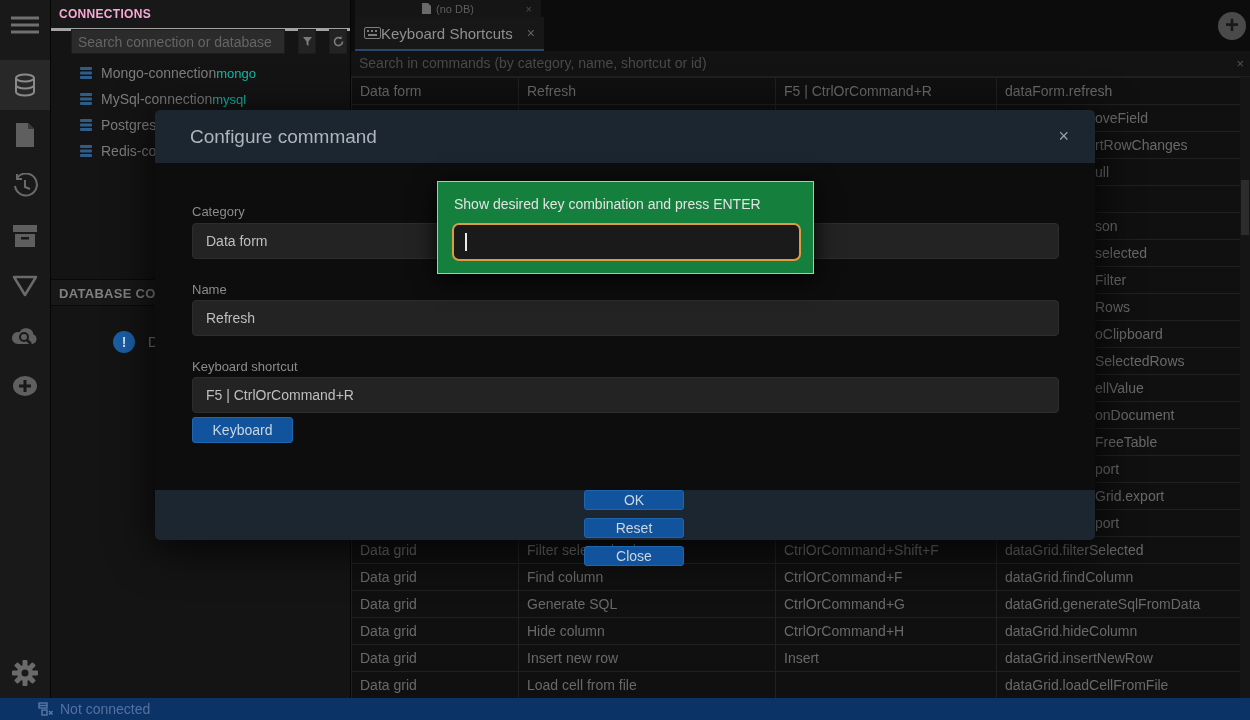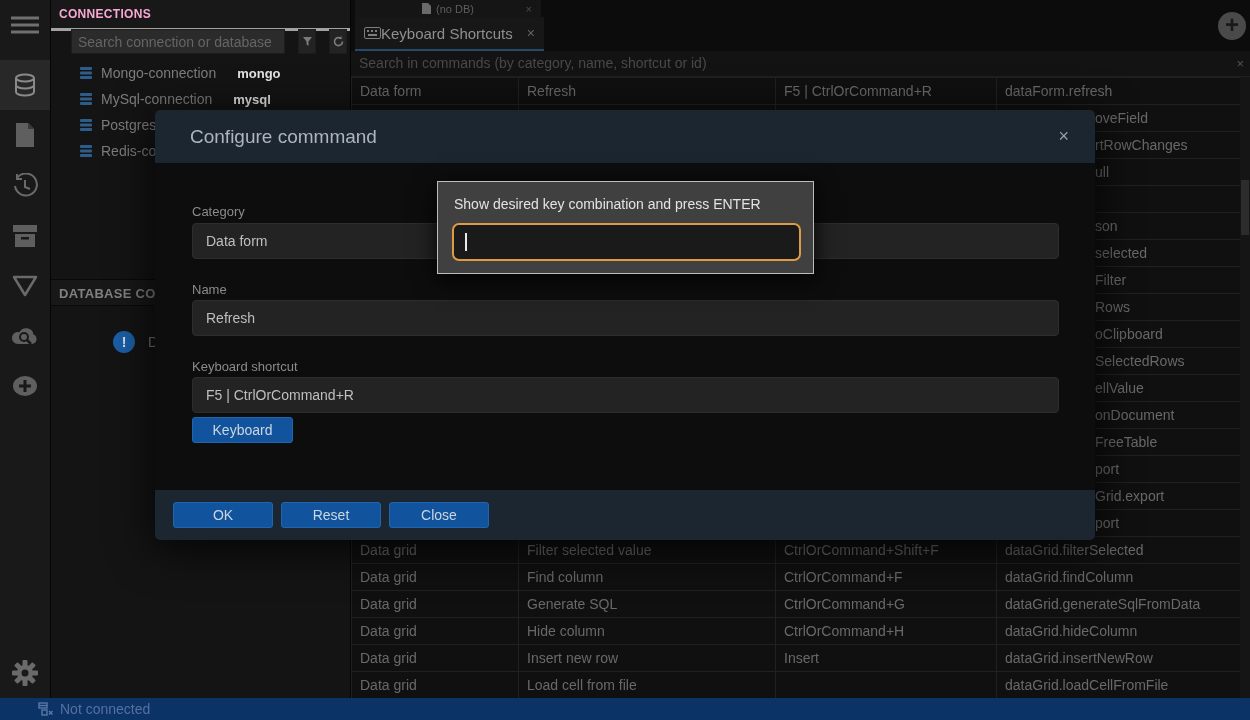--- a/index.html
+++ b/index.html
@@ -16,21 +16,21 @@
   .leftpanel{position:absolute;left:50px;top:0;width:300px;height:698px;background:#141414;border-left:1px solid #050505;box-sizing:border-box;}
   .lp-header{height:28px;line-height:28px;padding-left:8px;font-size:12px;font-weight:bold;color:#f9a8d4;background:#181818;border-bottom:3px solid #a3a3a3;letter-spacing:.3px;}
   .lp-search{position:absolute;top:29px;left:20px;right:3px;height:25px;display:flex;gap:13px;}
   .lp-search input{flex:1;min-width:0;background:#2b2b2b;border:1px solid #1c1c1c;color:#bcbcbc;font-size:14px;padding:0 6px;font-family:inherit;}
   .lp-search input::placeholder{color:#656565;}
   .sq-btn{width:18px;background:#232323;border:1px solid #1c1c1c;display:flex;align-items:center;justify-content:center;padding:0;}
   .conn-list{position:absolute;top:60px;left:0;right:0;}
   .conn-item{height:26px;display:flex;align-items:center;padding-left:28px;}
   .conn-icon{width:14px;height:14px;margin-right:8px;display:inline-flex;}
   .conn-name{font-size:14px;color:#7d7d7d;white-space:nowrap;}
-  .conn-engine{font-size:13px;color:#e5e5e5;margin-left:21px;white-space:nowrap;font-weight:bold;}
+  .conn-engine{font-size:13px;color:#14b8a6;margin-left:0;white-space:nowrap;}
   .lp-section2{position:absolute;top:279px;left:0;width:300px;height:27px;line-height:27px;background:#181818;
                border-top:1px solid #090909;border-bottom:1px solid #090909;padding-left:8px;box-sizing:border-box;
                font-size:13px;font-weight:bold;color:#818181;letter-spacing:.3px;}
   .lp-info{position:absolute;top:331px;left:62px;display:flex;align-items:center;}
   .info-circle{width:22px;height:22px;border-radius:50%;background:#1b5fa7;color:#d5e4f3;font-size:14px;font-weight:bold;
                display:flex;align-items:center;justify-content:center;}
   .info-text{margin-left:13px;font-size:14px;color:#7a7a7a;}
 
   
   .main{position:absolute;left:350px;top:0;width:900px;height:698px;background:#0f0f0f;border-left:1px solid #050505;box-sizing:border-box;}
@@ -67,25 +67,25 @@
   .modal-header{height:53px;background:#1b2630;border-radius:5px 5px 0 0;display:flex;align-items:center;padding:0 26px 0 35px;}
   .modal-title{flex:1;font-size:19px;color:#aeb5bc;}
   .modal-close{color:#9aa1a8;font-size:18px;}
   .modal-body{position:relative;height:327px;}
   .f-label{position:absolute;left:37px;font-size:13px;color:#8b8b8b;}
   .f-input{position:absolute;left:37px;width:867px;height:36px;box-sizing:border-box;background:#232323;border:1px solid #2d2d2d;
            border-radius:4px;color:#bfbfbf;font-size:14px;display:flex;align-items:center;padding-left:13px;}
   .btn{background:#11539d;border:1px solid #1e66b0;border-radius:3px;color:#ccd6e0;font-size:14px;font-family:inherit;
        height:26px;display:flex;align-items:center;justify-content:center;box-sizing:border-box;}
   .btn-keyboard{position:absolute;left:37px;top:254px;width:101px;}
-  .modal-footer{height:50px;background:#1b2630;border-radius:0 0 5px 5px;display:flex;align-items:center;gap:8px;padding-left:18px;}
+  .modal-footer{height:50px;background:#1b2630;border-radius:0 0 5px 5px;display:flex;align-items:center;gap:8px;padding-left:18px;flex-direction:column;}
   .modal-footer .btn{width:100px;}
 
   
-  .popup{position:absolute;left:437px;top:181px;width:377px;height:93px;background:#404040;border:1px solid #bdbdbd;
+  .popup{position:absolute;left:437px;top:181px;width:377px;height:93px;background:#15803d;border:1px solid #bdbdbd;
          box-sizing:border-box;box-shadow:0 5px 22px rgba(0,0,0,.9);}
   .popup-text{position:absolute;left:16px;top:14px;font-size:14px;color:#e3e3e3;white-space:nowrap;}
   .popup-input{position:absolute;left:14px;top:41px;width:349px;height:38px;box-sizing:border-box;background:#1a1a1a;
                border:2px solid #dd9b44;border-radius:7px;}
   .caret{position:absolute;left:11px;top:8px;width:2px;height:18px;background:#eaeaea;}
 </style>
 </head>
 <body>
 
 <div class="screen">

